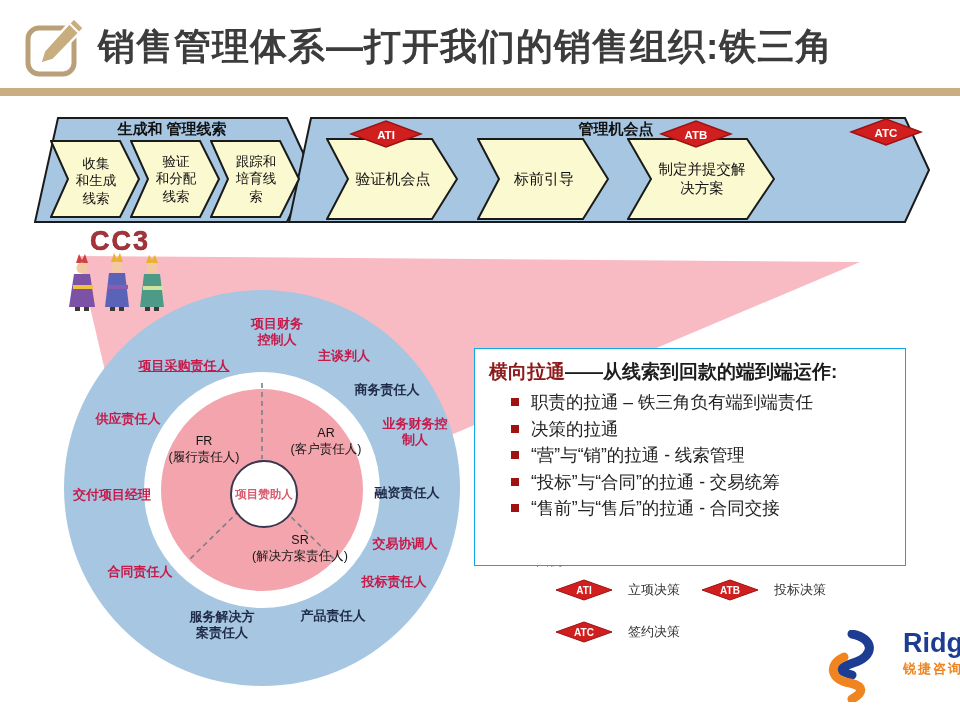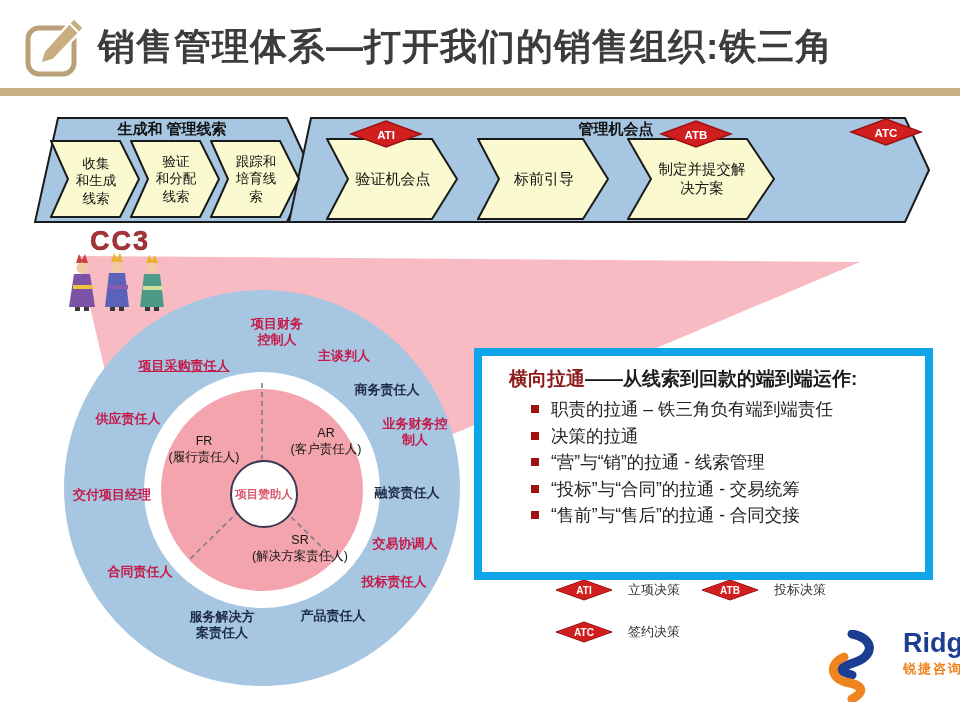--- a/index.html
+++ b/index.html
@@ -71,21 +71,21 @@
   .red{color:#c51a4a;}
   .dark{color:#1e2a47;}
   .o0{left:277px;top:316px;}  .o1{left:344px;top:348px;}  .o2{left:387px;top:382px;}
   .o3{left:415px;top:416px;}  .o4{left:407px;top:485px;}  .o5{left:405px;top:536px;}
   .o6{left:394px;top:574px;}  .o7{left:333px;top:608px;}  .o8{left:222px;top:609px;}
   .o9{left:140px;top:564px;}  .o10{left:112px;top:487px;text-align:center;} .o11{left:128px;top:411px;}
   .o12{left:184px;top:358px;text-decoration:underline;}
 
   
   .callout{position:absolute;left:474px;top:348px;width:402px;height:194px;background:#fff;
-           border:8px solid #0ea5e9;z-index:3;padding:10px 14px 12px 27px;}
+           border:1px solid #0ea5e9;z-index:3;padding:10px 14px 12px 14px;}
   .co-title{font-size:19px;color:#1c1c1c;font-weight:600;margin-bottom:4px;white-space:nowrap;}
   .co-bold{color:#8e1b1b;font-weight:800;}
   .co-row{display:flex;align-items:baseline;font-size:17.5px;color:#222;line-height:1.52;
           padding-left:22px;}
   .sq{width:8px;height:8px;background:#a01212;flex:0 0 8px;margin-right:12px;
       position:relative;top:-2px;}
 
   
   .lg-title{position:absolute;left:536px;top:552px;font-size:13.5px;color:#333;z-index:2;}
   .lrow{position:absolute;display:flex;align-items:center;gap:14px;z-index:2;}

